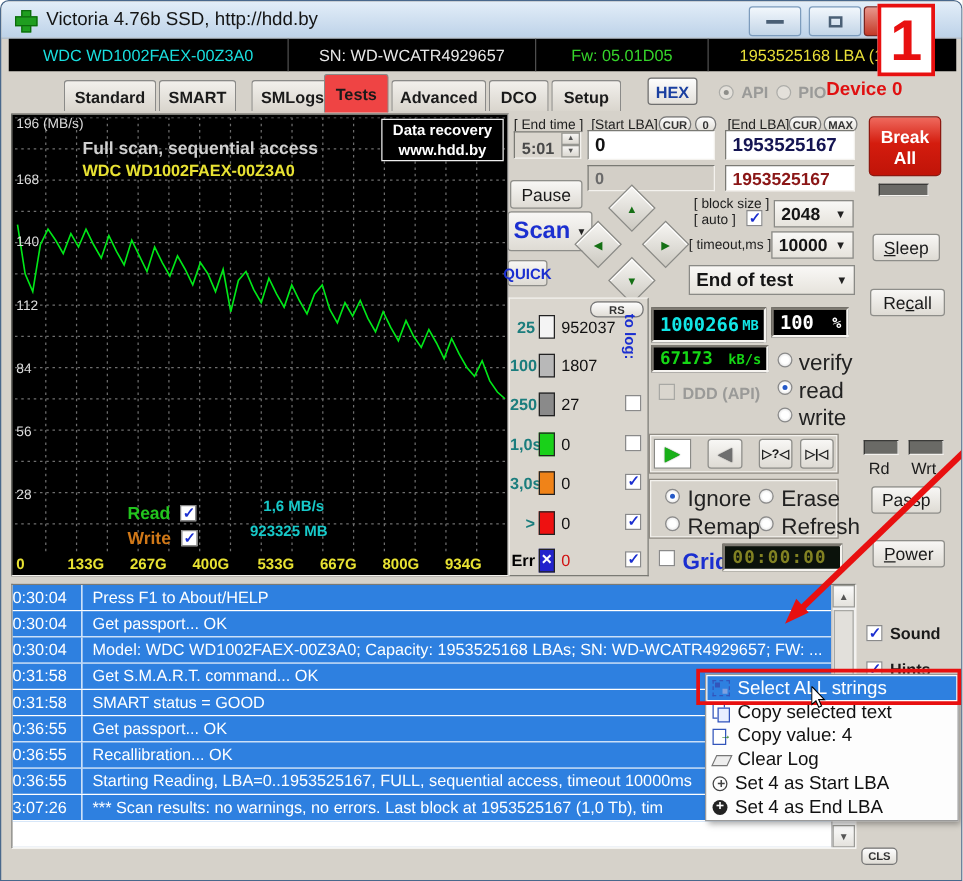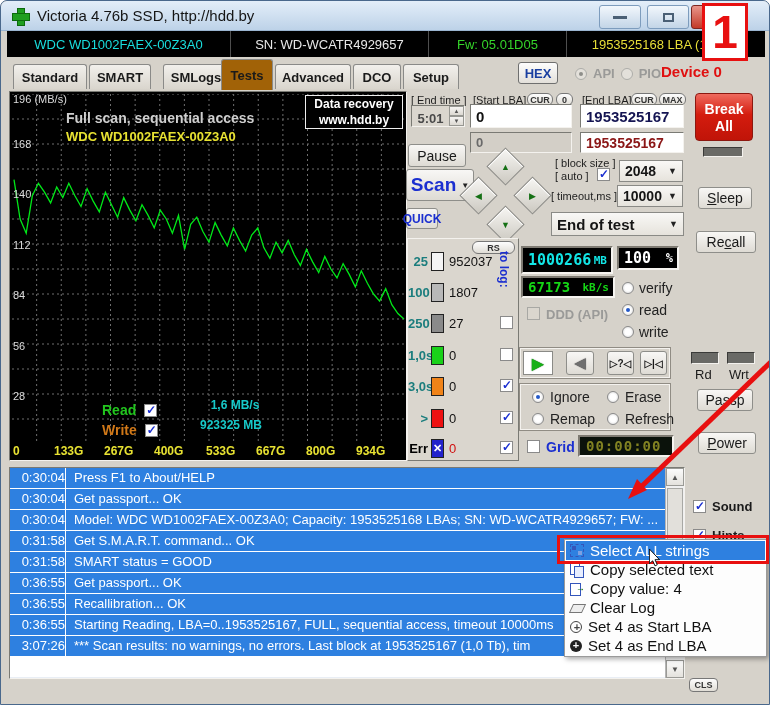--- a/index.html
+++ b/index.html
@@ -24,22 +24,22 @@
   
   .infobar { position:absolute; left:6px; top:30px; width:758px; height:26px; background:#000; display:flex; }
   .infoseg { height:100%; display:flex; align-items:center; justify-content:center; font-size:13px; border-right:1px solid #4e4e4e; overflow:hidden; white-space:nowrap; }
   .seg-model { width:224px; color:#19dede; } .seg-sn { width:198px; color:#e8e8e8; }
   .seg-fw { width:138px; color:#35d42a; } .seg-lba { flex:1; color:#e8df38; border-right:none; }
 
   
   .tabrow { position:absolute; left:6px; top:56px; width:758px; height:34px; }
   .tab { position:absolute; top:7px; height:25px; background:linear-gradient(#f2f0ec,#d9d5cd);
     border:1px solid #8a8a88; border-bottom:none; border-radius:3px 3px 0 0;
-    font-size:13px; font-weight:bold; color:#1a1a1a; display:flex; align-items:center; justify-content:center; }
-  .tab.active { top:2px; height:31px; background:#a16207; z-index:2; }
+    font-size:13px; font-weight:bold; color:#1a1a1a; display:flex; align-items:center; justify-content:center;margin-left:38px; }
+  .tab.active { top:2px; height:31px; background:#ef4444; z-index:2; }
   .hexbtn { position:absolute; left:511px; top:5px; width:40px; height:22px; background:linear-gradient(#fdfdfd,#e3e0da);
     border:1px solid #6f6f6f; border-radius:3px; font-size:13px; font-weight:bold; color:#1a3fa0;
     display:flex; align-items:center; justify-content:center; }
   .apipio { position:absolute; left:568px; top:9px; display:flex; gap:6px; align-items:center;
     color:#9a9a98; font-size:13px; font-weight:bold; }
   .device0 { position:absolute; left:654px; top:6px; font-size:15px; font-weight:bold; color:#e01010; }
 
   
   .btn { background:linear-gradient(#f8f7f5,#dedbd4); border:1px solid #8e8e8a; border-radius:3px;
     color:#1a1a1a; display:flex; align-items:center; justify-content:center; font-size:14px; }
@@ -90,38 +90,38 @@
     border:1px solid; border-color:#f4f2ee #7a7a74 #7a7a74 #f4f2ee; }
   .stat-row { position:absolute; left:0; width:112px; height:22px; }
   .stat-lab { position:absolute; left:0; top:2px; width:20px; text-align:right; font-size:13px; font-weight:bold; color:#1b7d7d; }
   .stat-sw { position:absolute; left:23px; top:0; width:13px; height:19px; border:1px solid #222; }
   .stat-val { position:absolute; left:41px; top:2px; font-size:13px; color:#111; }
   .tolog { position:absolute; left:103px; top:12px; transform:rotate(90deg); transform-origin:0 0;
     font-size:12px; font-weight:bold; color:#1b2fd0; white-space:nowrap; }
   .rsbtn { position:absolute; right:3px; top:2px; width:43px; height:13px; }
 
   
-  .mode-lab { position:absolute; font-size:14px; color:#222; }
+  .mode-lab { position:absolute; font-size:18px; color:#222; }
   .panel { position:absolute; border:1px solid #908c84; box-shadow:inset 0 0 0 1px #f4f2ee; }
   .tp-btn { position:absolute; top:3px; height:24px; display:flex; align-items:center; justify-content:center; }
 
   
   .breakall { position:absolute; left:694px; top:92px; width:58px; height:48px;
     background:linear-gradient(#ef6a5e,#d41c0e 45%,#c01408); border:1px solid #8c1810; border-radius:4px;
     color:#fff; font-weight:bold; font-size:14px; text-align:center; line-height:17px; padding-top:7px; }
   .led { position:absolute; background:#6a6a66; border:1px solid; border-color:#3a3a38 #f4f2ee #f4f2ee #3a3a38; }
   .sideb { position:absolute; font-size:14px; }
   .u { text-decoration:underline; }
   .rdwrt-lab { position:absolute; font-size:13px; color:#1a1a1a; }
 
   
   .log { position:absolute; left:8px; top:466px; width:676px; height:212px; background:#fff;
     border:1px solid; border-color:#7a7a74 #f4f2ee #f4f2ee #7a7a74; overflow:hidden; }
   .log-row { display:flex; height:21px; background:#2e80e0; border-bottom:1px solid #fff; color:#fff; font-size:13px; }
-  .log-time { width:56px; flex:none; text-align:right; line-height:20px; border-right:1px solid #fff; }
+  .log-time { width:56px; flex:none; text-align:left; line-height:20px; border-right:1px solid #fff; }
   .log-msg { flex:1; line-height:20px; padding-left:8px; white-space:nowrap; overflow:hidden; }
   .log-empty { height:21px; border-bottom:1px solid #e9eef5; }
   .log-empty:nth-child(odd) { background:#f2f6fb; }
   .scrollbar { position:absolute; right:0; top:0; width:19px; height:210px; background:#f0f0f0; border-left:1px solid #b5b5b5; }
   .sc-btn { position:absolute; left:0; width:18px; height:18px; background:linear-gradient(#fbfbfb,#e4e2dd);
     border:1px solid #9a9a96; font-size:8px; color:#555; display:flex; align-items:center; justify-content:center; }
   .sc-thumb { position:absolute; left:1px; top:20px; width:16px; height:160px; background:#e2e0db; border:1px solid #a8a8a4; }
 
   
   .chkline { position:absolute; display:flex; align-items:center; gap:6px; font-size:13px; font-weight:bold; color:#1a1a1a; }

